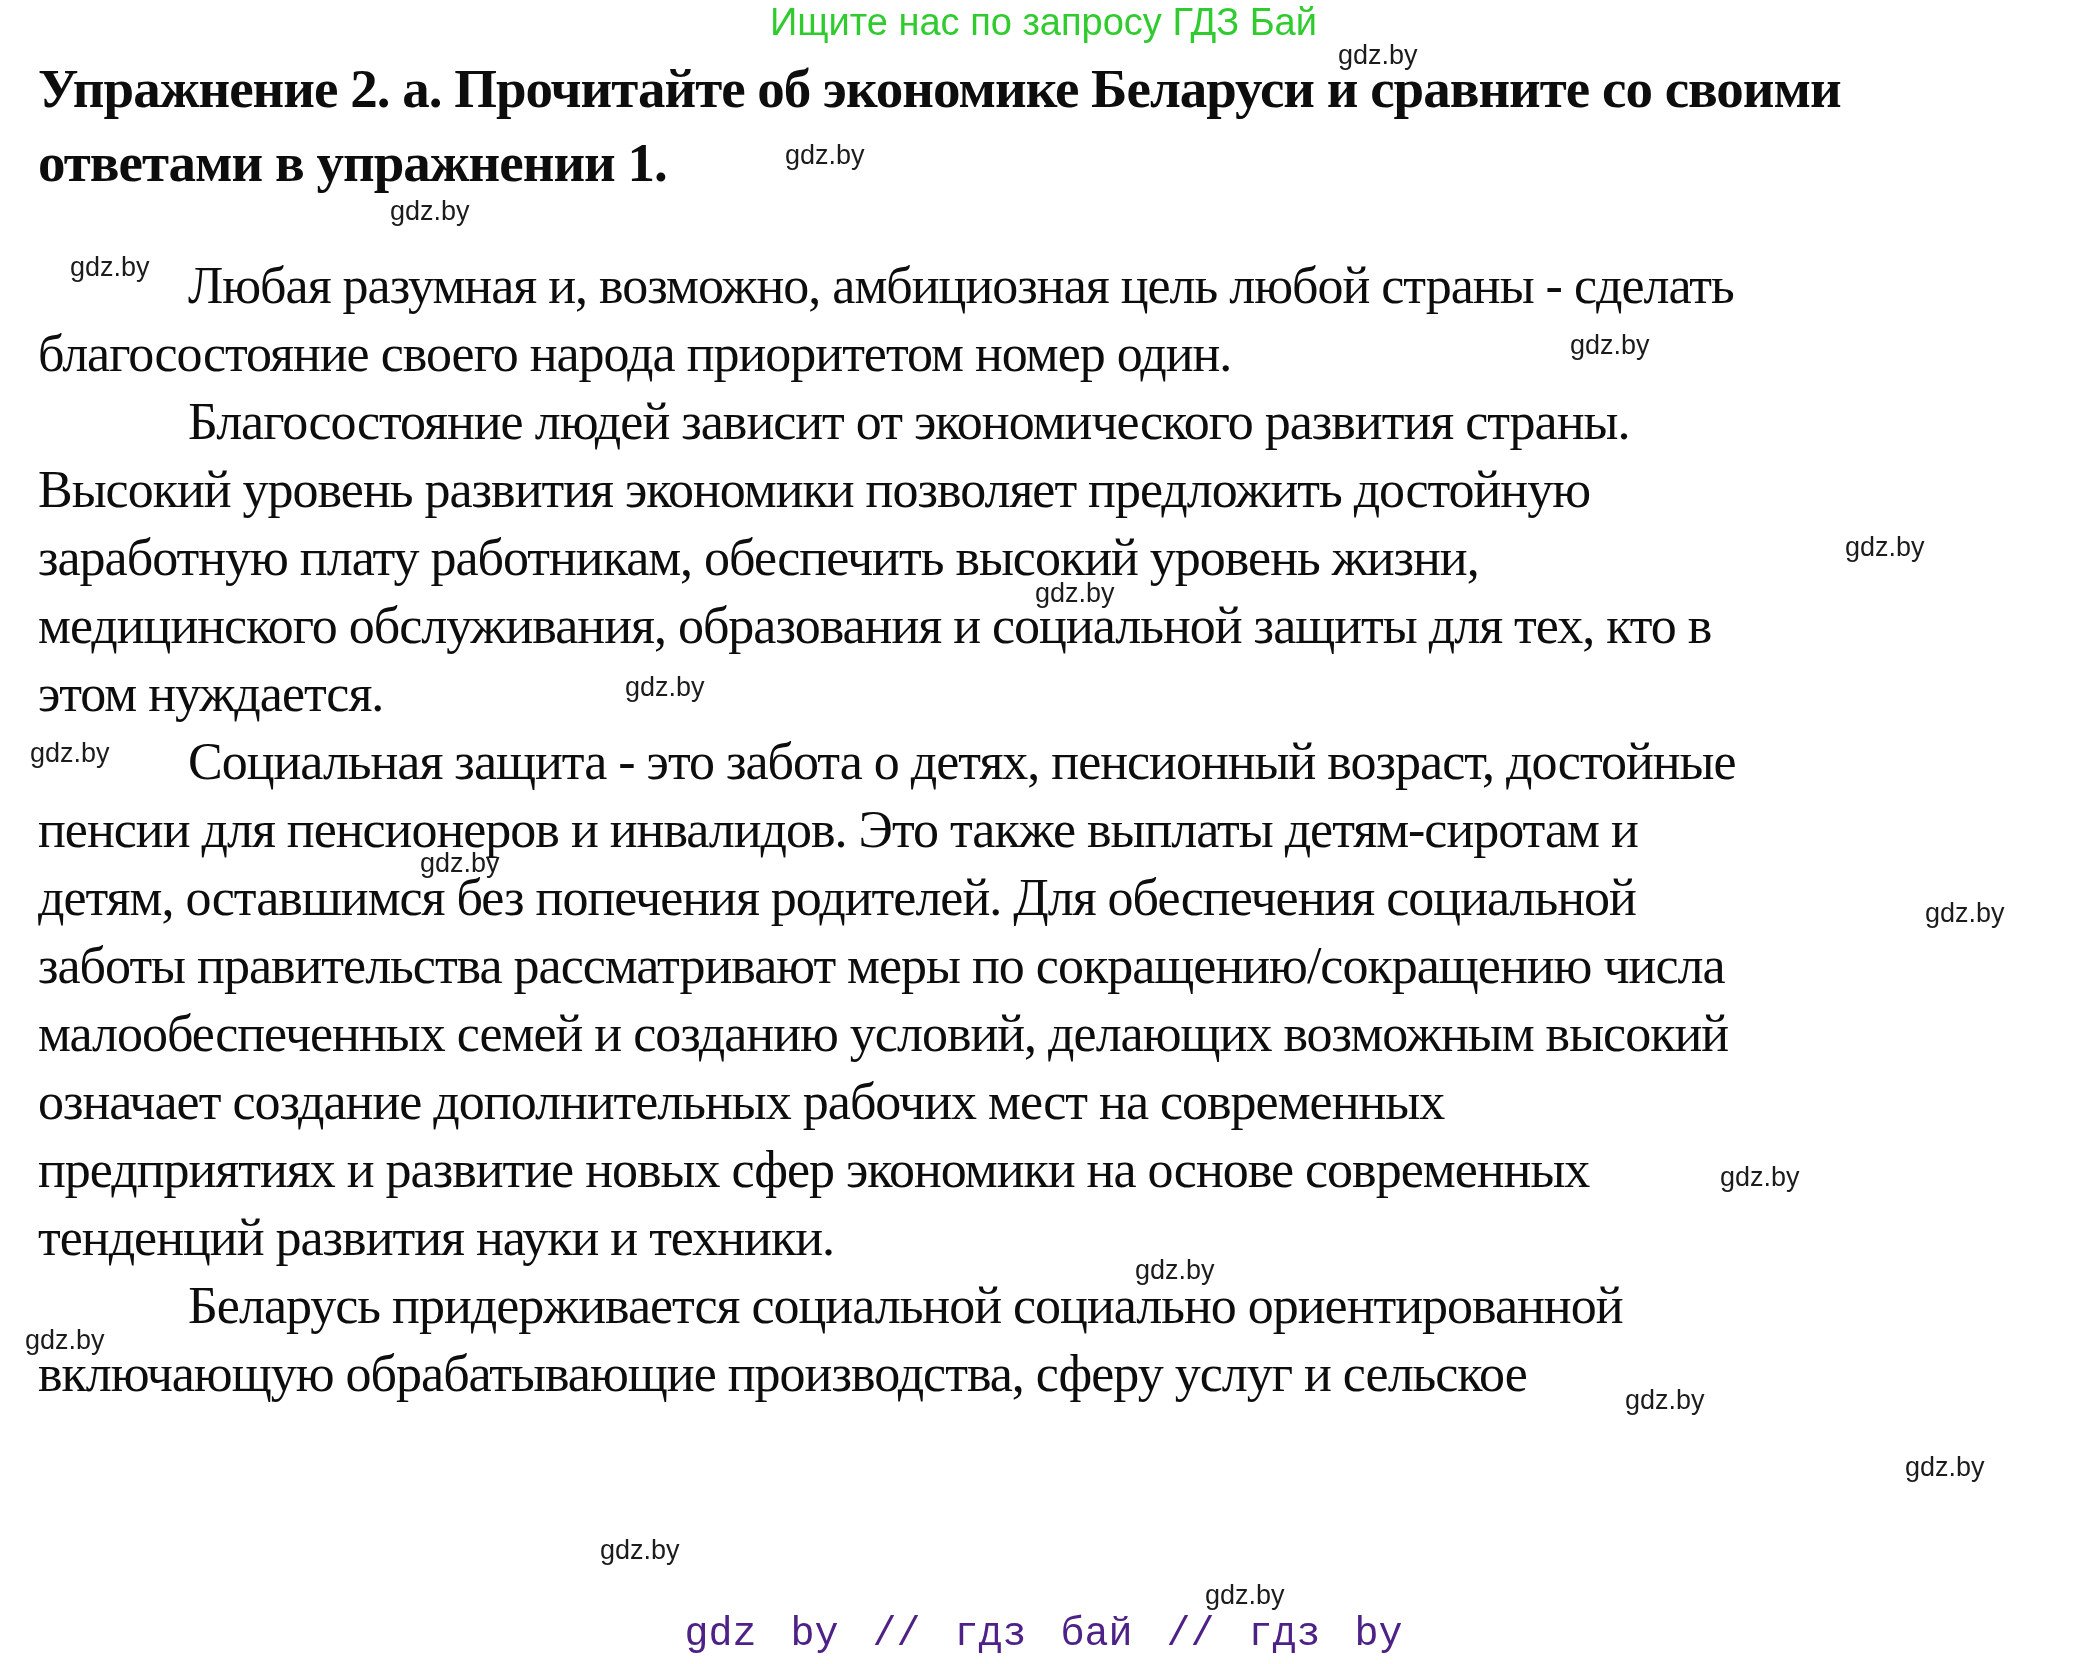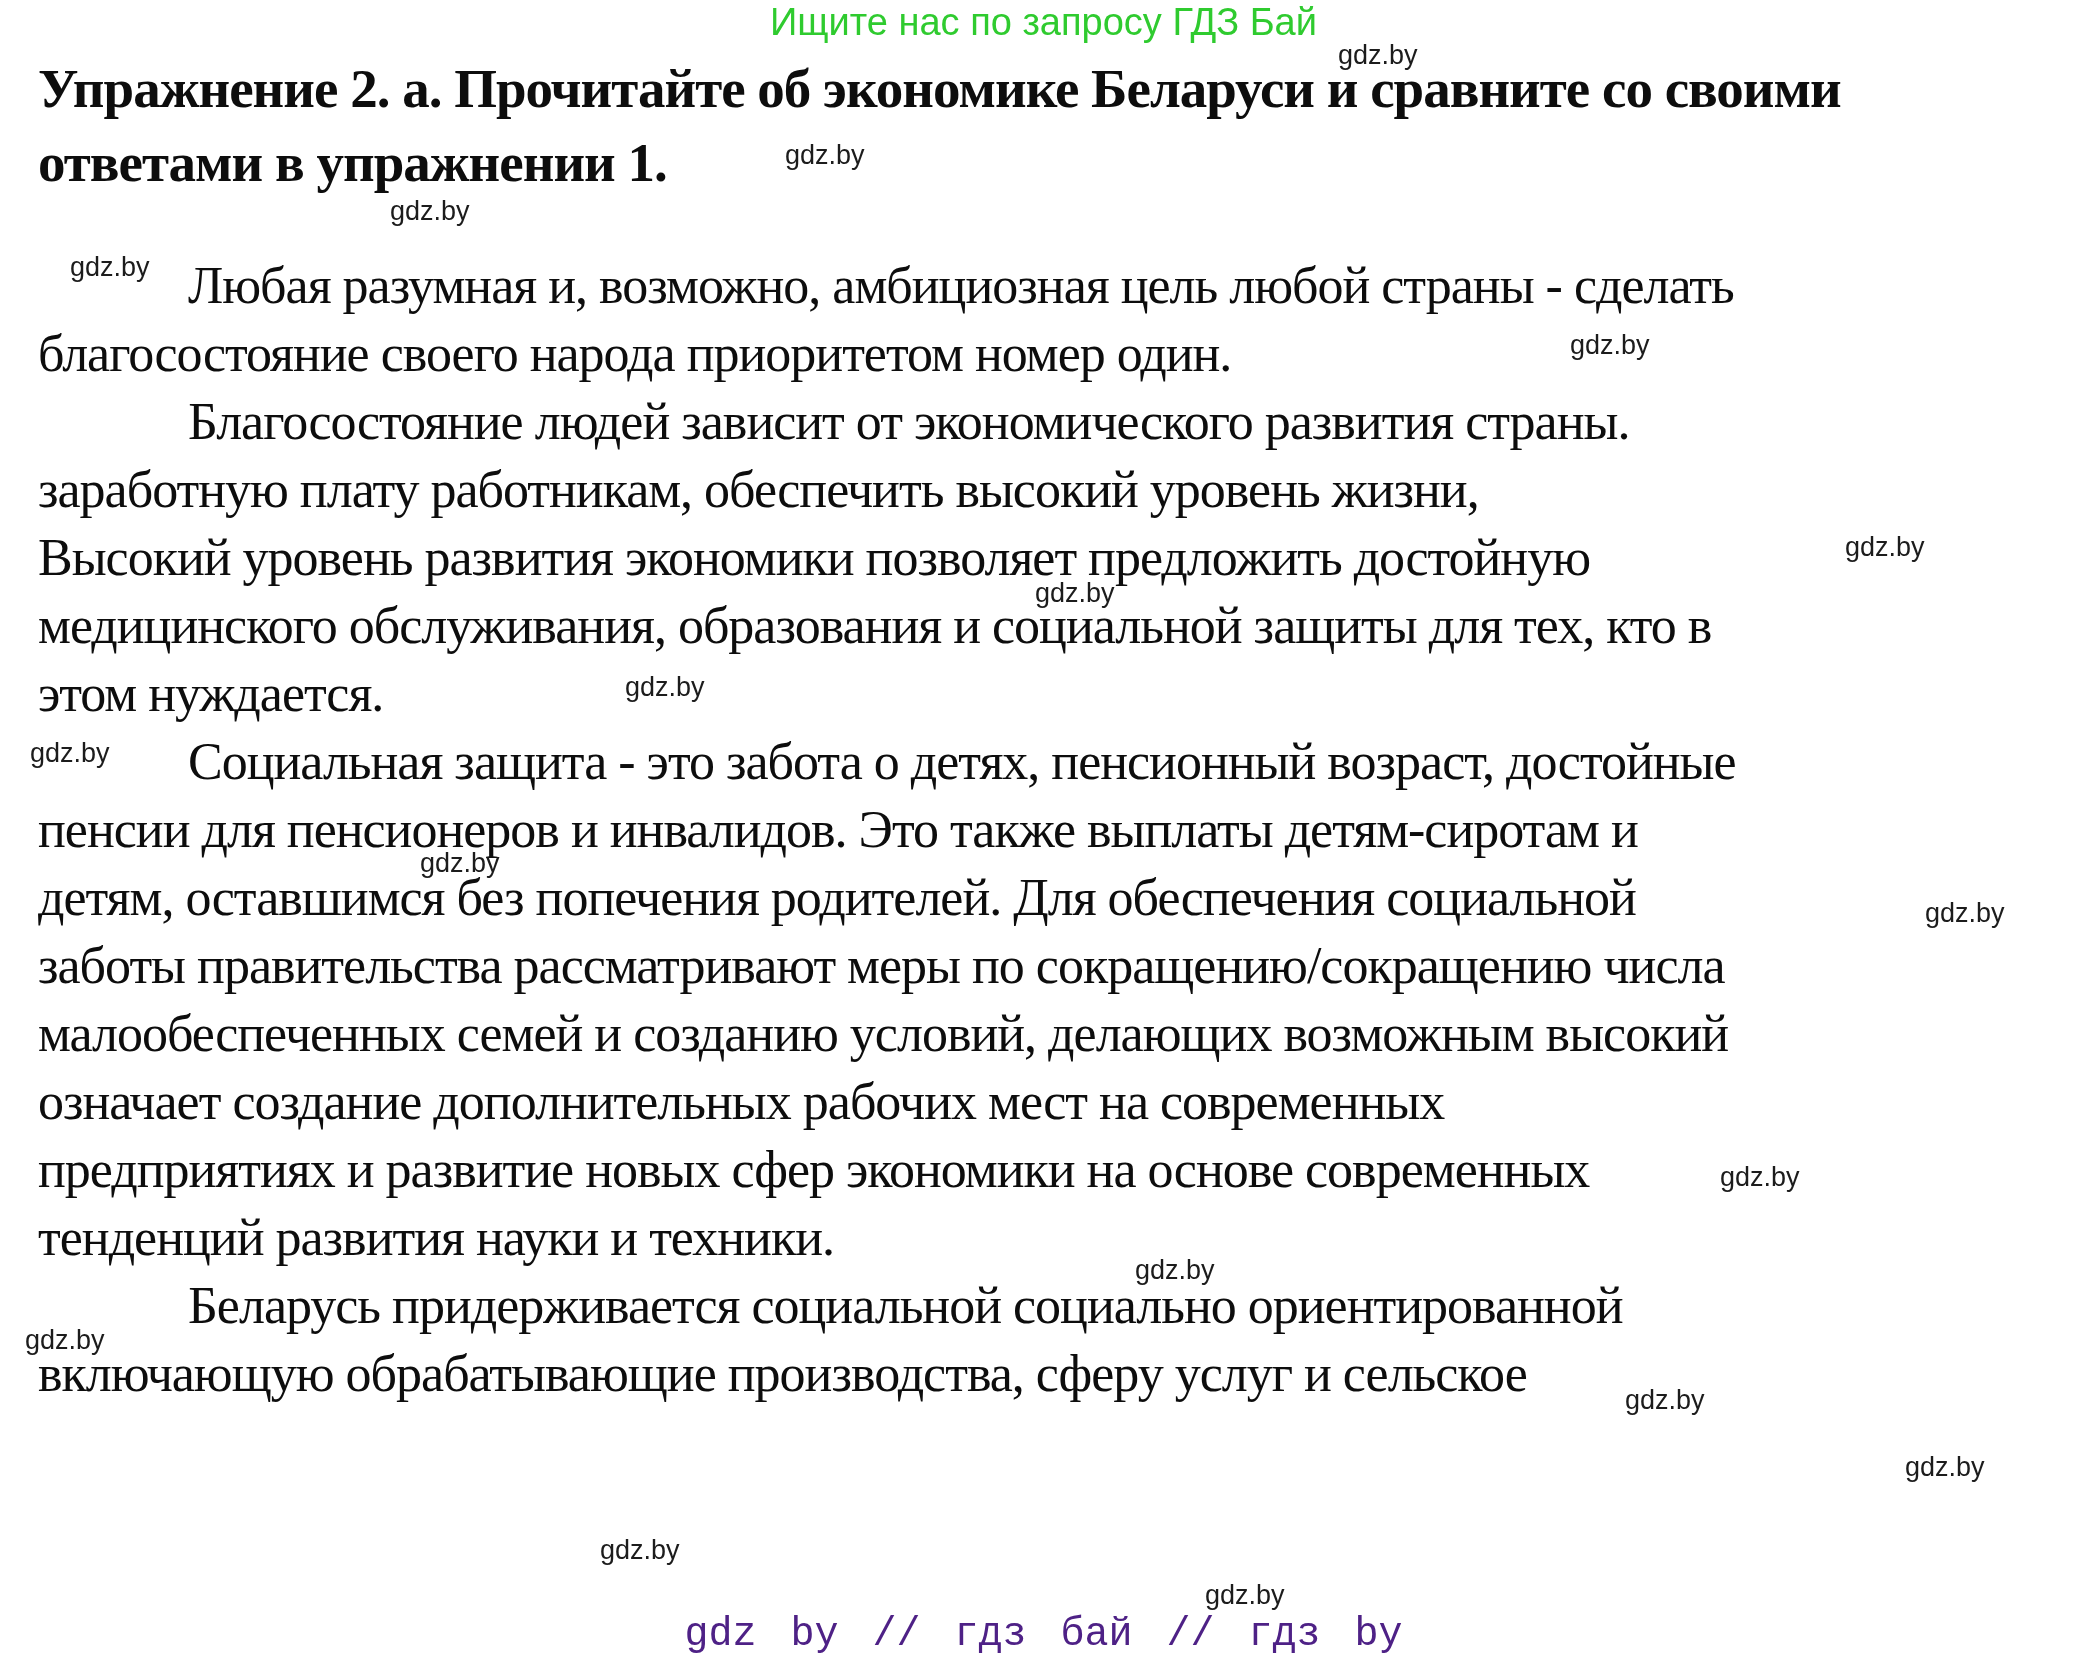--- a/index.html
+++ b/index.html
@@ -77,22 +77,22 @@
 <div class="page">
   <div class="header-green">Ищите нас по запросу ГДЗ Бай</div>
   <div class="title">
       <div class="title-line">Упражнение 2. а. Прочитайте об экономике Беларуси и сравните со своими</div>
       <div class="title-line">ответами в упражнении 1.</div>
     </div>
   <div class="body-text">
       <div class="body-line indent">Любая разумная и, возможно, амбициозная цель любой страны - сделать</div>
       <div class="body-line">благосостояние своего народа приоритетом номер один.</div>
       <div class="body-line indent">Благосостояние людей зависит от экономического развития страны.</div>
+      <div class="body-line">Высокий уровень развития экономики позволяет предложить достойную</div>
       <div class="body-line">заработную плату работникам, обеспечить высокий уровень жизни,</div>
-      <div class="body-line">Высокий уровень развития экономики позволяет предложить достойную</div>
       <div class="body-line">медицинского обслуживания, образования и социальной защиты для тех, кто в</div>
       <div class="body-line">этом нуждается.</div>
       <div class="body-line indent">Социальная защита - это забота о детях, пенсионный возраст, достойные</div>
       <div class="body-line">пенсии для пенсионеров и инвалидов. Это также выплаты детям-сиротам и</div>
       <div class="body-line">детям, оставшимся без попечения родителей. Для обеспечения социальной</div>
       <div class="body-line">заботы правительства рассматривают меры по сокращению/сокращению числа</div>
       <div class="body-line">малообеспеченных семей и созданию условий, делающих возможным высокий</div>
       <div class="body-line">означает создание дополнительных рабочих мест на современных</div>
       <div class="body-line">предприятиях и развитие новых сфер экономики на основе современных</div>
       <div class="body-line">тенденций развития науки и техники.</div>

